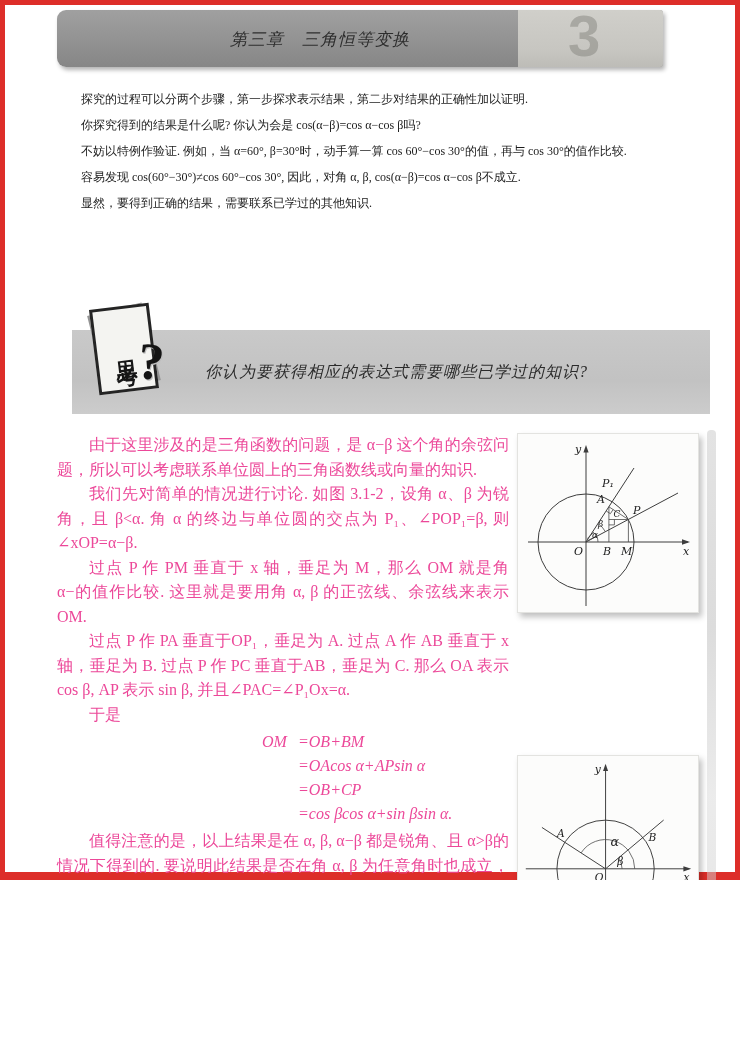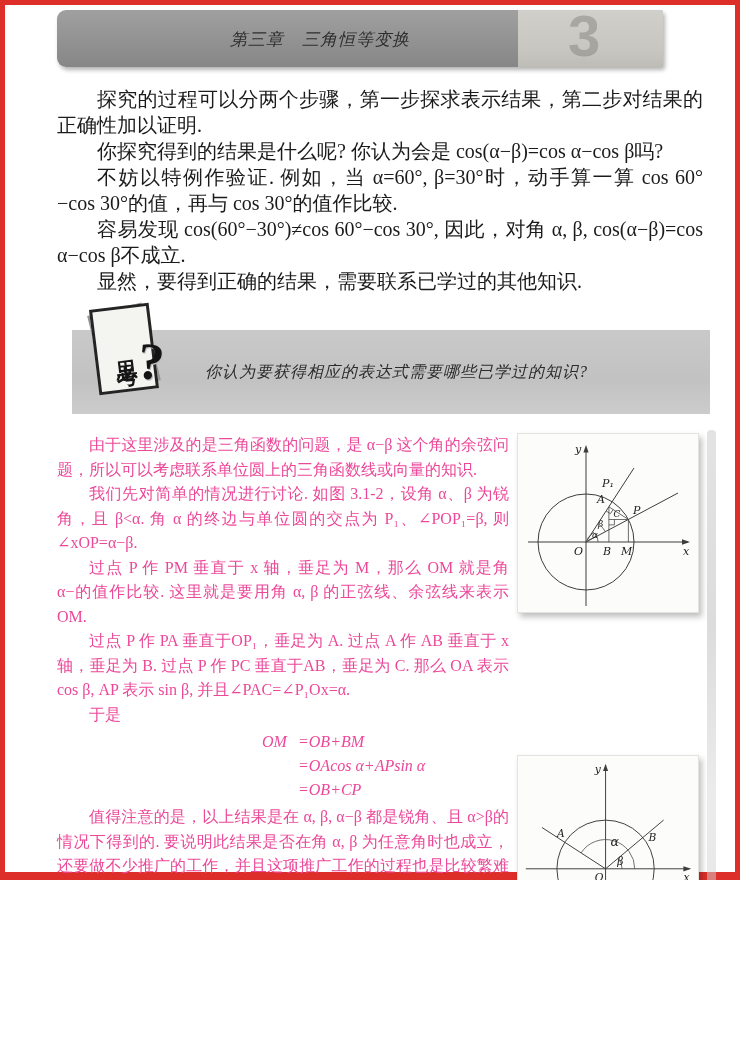--- a/index.html
+++ b/index.html
@@ -26,21 +26,21 @@
   }
   .tab-number{
     position:absolute;left:50px;top:-8px;font-size:58px;font-weight:bold;
     color:rgba(125,124,118,0.45);font-family:"Liberation Sans",sans-serif;
   }
   .tab-label{
     position:absolute;left:0;right:0;bottom:5px;text-align:center;
     font-size:25px;font-weight:bold;color:#3a3a3a;letter-spacing:2px;
   }
   
-  .intro{position:absolute;left:57px;top:86px;width:646px;font-size:20px;line-height:26px;text-align:justify;}
+  .intro{position:absolute;left:57px;top:86px;width:646px;font-size:12px;line-height:26px;text-align:justify;}
   .intro p{margin:0;text-indent:2em;}
   
   .think-band{position:absolute;left:72px;top:330px;width:638px;height:84px;
     background:linear-gradient(to bottom,#c9c9c9,#c2c2c2 60%,#cccccc);}
   .think-question{position:absolute;left:133px;top:32px;font-size:16px;font-style:italic;color:#2b2b2b;letter-spacing:1px;}
   .think-icon{position:absolute;left:14px;top:-24px;width:110px;height:110px;}
   .think-card-shadow{position:absolute;left:10px;top:2px;width:56px;height:80px;background:#949494;transform:rotate(-14deg);}
   .think-card{position:absolute;left:8px;top:0;width:54px;height:80px;background:#f4f4f1;border:3px solid #242424;
     transform:rotate(-7deg);display:flex;align-items:center;justify-content:center;}
   .think-card-label{writing-mode:vertical-rl;font-size:21px;font-weight:bold;color:#161616;letter-spacing:6px;}
@@ -128,20 +128,24 @@
           <span class="eq-rhs">=OB+BM</span>
         </div>
         <div class="eq-line">
           <span class="eq-lhs"></span>
           <span class="eq-rhs">=OAcos α+APsin α</span>
         </div>
         <div class="eq-line">
           <span class="eq-lhs"></span>
           <span class="eq-rhs">=OB+CP</span>
         </div>
+        <div class="eq-line">
+          <span class="eq-lhs"></span>
+          <span class="eq-rhs">=cos βcos α+sin βsin α.</span>
+        </div>
       </div>
 
       <p>值得注意的是，以上结果是在 α, β, α−β 都是锐角、且 α&gt;β的情况下得到的. 要说明此结果是否在角 α, β 为任意角时也成立，还要做不少推广的工作，并且这项推广工作的过程也是比较繁难的. 同学们可以自己动手试一试.</p>
       <p>下面再运用向量的知识进行探究.</p>
     </div>
 
     <div class="fig-col">
 
       <div class="figure-box">
         <svg width="180" height="178" viewBox="0 0 180 178">

